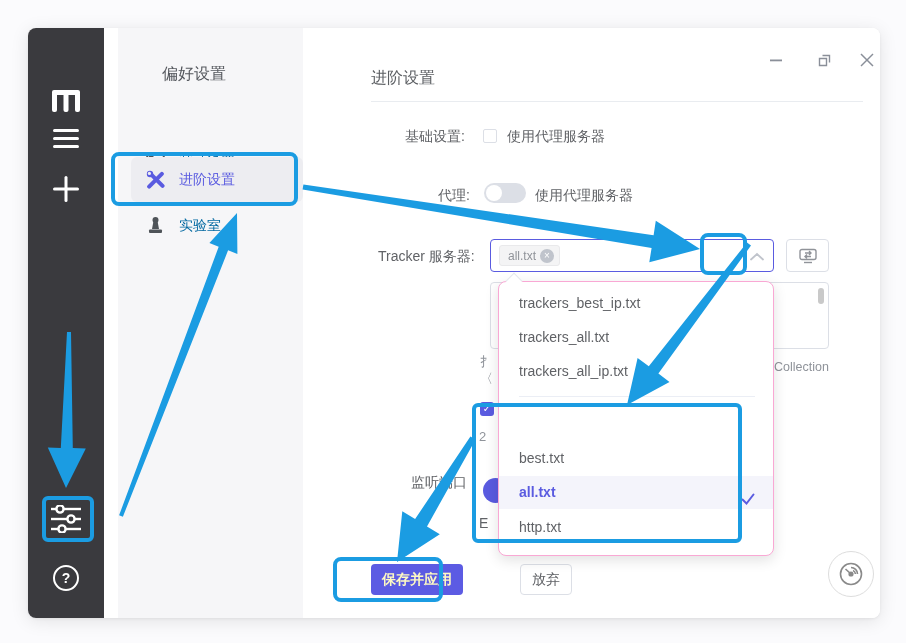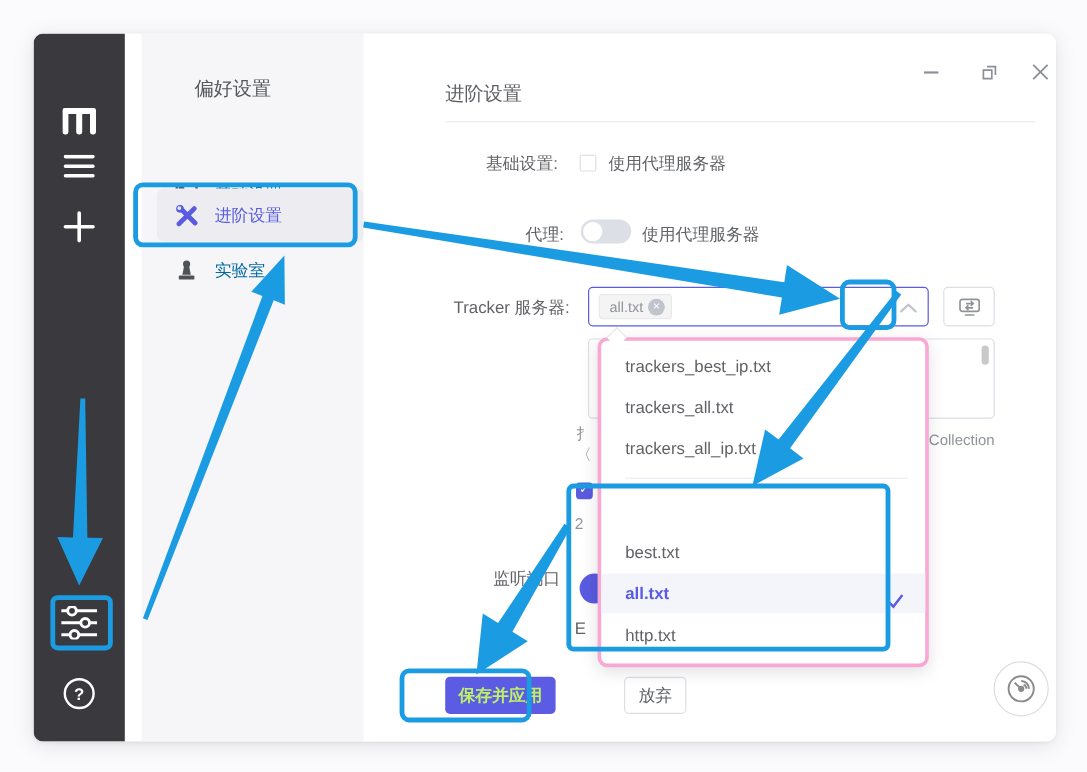--- a/index.html
+++ b/index.html
@@ -63,29 +63,29 @@
 
   .tracker-textarea{position:absolute;left:187px;top:254px;width:339px;height:67px;border:1px solid #dcdfe6;border-radius:4px;background:#fff;z-index:1;cursor:text;}
   .ta-thumb{position:absolute;right:4px;top:5px;width:6px;height:16px;border-radius:3px;background:#c9c9c9;}
 
   .helper-tail{position:absolute;left:471px;top:332px;font-size:12.5px;color:#8f939a;z-index:1;white-space:nowrap;}
   .fragment{position:absolute;z-index:1;color:#8f939a;font-size:13px;white-space:nowrap;}
   .frag-check{position:absolute;left:177px;top:374px;width:14px;height:14px;border-radius:3px;background:var(--accent);color:#fff;font-size:10px;line-height:14px;text-align:center;z-index:1;}
   .frag-circle{position:absolute;left:180px;top:450px;width:25px;height:25px;border-radius:50%;background:var(--accent);z-index:1;}
 
   
-  .dropdown{position:absolute;left:195px;top:253px;width:276px;height:275px;background:#fff;border:3px solid #f9a8d4;border-radius:8px;box-shadow:0 4px 14px rgba(0,0,0,.12);z-index:10;}
+  .dropdown{position:absolute;left:195px;top:253px;width:276px;height:275px;background:#fff;border:1px solid #f9a8d4;border-radius:8px;box-shadow:0 4px 14px rgba(0,0,0,.12);z-index:10;}
   .dd-notch{position:absolute;left:205px;top:247px;width:12px;height:12px;background:#fff;border-left:1px solid #e4e7ed;border-top:1px solid #e4e7ed;transform:rotate(45deg);z-index:11;}
   .dd-item{position:absolute;left:0;width:100%;height:32px;line-height:32px;padding-left:20px;font-size:14px;color:#606266;cursor:pointer;white-space:nowrap;}
   .dd-divider{position:absolute;left:20px;top:114px;width:236px;height:1px;background:#ebeef5;}
   .dd-group{position:absolute;left:20px;top:129px;font-size:12.5px;color:#a8abb2;line-height:18px;}
   .dd-item.selected{background:#f4f4fb;color:var(--accent);font-weight:700;}
   .dd-check{position:absolute;right:18px;top:9px;width:14px;height:14px;}
 
-  .save-btn{position:absolute;left:68px;top:536px;width:92px;height:31px;background:#5c5be3;border:none;border-radius:4px;color:#bef264;font-size:14px;font-weight:700;cursor:pointer;font-family:inherit;}
+  .save-btn{position:absolute;left:68px;top:536px;width:92px;height:31px;background:#5c5be3;border:none;border-radius:4px;color:#fef9c3;font-size:14px;font-weight:700;cursor:pointer;font-family:inherit;}
   .discard-btn{position:absolute;left:177px;top:536px;width:52px;height:31px;background:#fff;border:1px solid #dcdfe6;border-radius:4px;color:#606266;font-size:14px;cursor:pointer;font-family:inherit;margin-left:40px;}
 
   .gauge-btn{position:absolute;left:525px;top:523px;width:46px;height:46px;border:1px solid #ddd;border-radius:50%;background:#fff;display:flex;align-items:center;justify-content:center;cursor:pointer;}
 
   
   .anno-box{position:absolute;border:4px solid var(--anno);z-index:40;pointer-events:none;}
   #anno-arrows{position:absolute;left:0;top:0;width:906px;height:643px;z-index:50;pointer-events:none;}
 </style>
 </head>
 <body>

